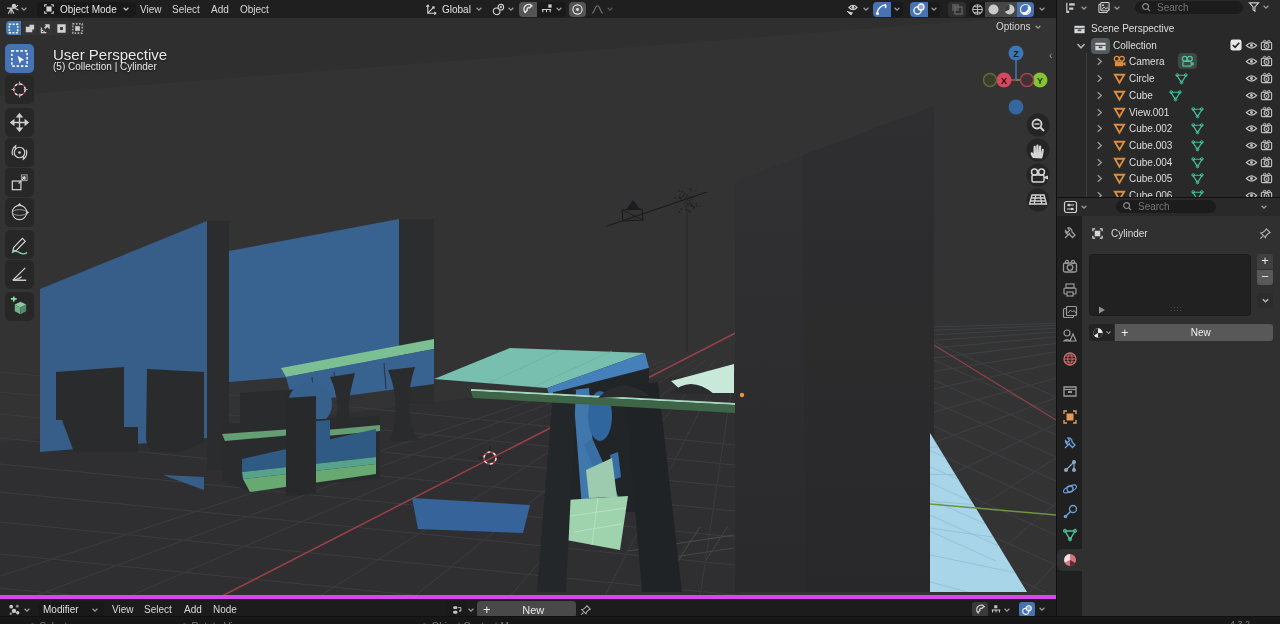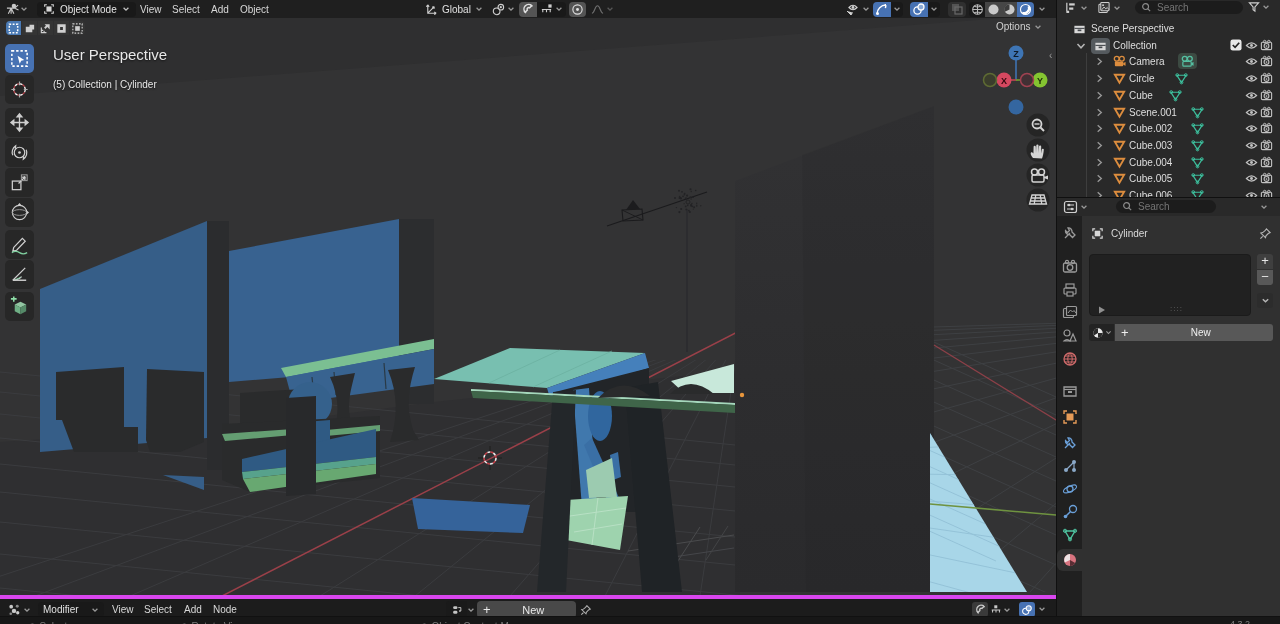--- a/index.html
+++ b/index.html
@@ -426,21 +426,21 @@
         <div style="position:absolute;left:0;top:292px;width:29px;height:29px;background:#272727;border-radius:5px;display:flex;align-items:center;justify-content:center">
           <svg width="21" height="21" viewBox="0 0 22 22">
             <path d="M6,9 l6,-3 6,3 -6,3 Z" fill="#9fd8b0" opacity="0.9"></path>
             <path d="M6,9 v7 l6,3 v-7 Z" fill="#6faf85"></path>
             <path d="M18,9 v7 l-6,3 v-7 Z" fill="#558a68"></path>
             <path d="M2,3 h6 M5,0.5 v5.5" stroke="#8fdfa8" stroke-width="1.6"></path>
           </svg>
         </div>
       </div>
       <div style="position:absolute;left:53px;top:46px;color:#e8e8e8;font-size:15px;text-shadow:0 1px 2px rgba(0,0,0,0.6)">User Perspective</div>
-      <div style="position:absolute;left:53px;top:79px;color:#e8e8e8;font-size:10px;text-shadow:0 1px 2px rgba(0,0,0,0.6)">(5) Collection | Cylinder</div>
+      <div style="position:absolute;left:53px;top:61px;color:#e8e8e8;font-size:10px;text-shadow:0 1px 2px rgba(0,0,0,0.6)">(5) Collection | Cylinder</div>
       <div style="position:absolute;left:1049px;top:50px;color:#9a9a9a;font-size:10px">‹</div>
       <svg width="90" height="80" viewBox="0 0 90 80" style="position:absolute;left:971px;top:43px">
         <line x1="45.0" y1="37.0" x2="45.0" y2="10.0" stroke="#3d6ba3" stroke-width="1.8"></line>
         <line x1="45.0" y1="37.0" x2="69.0" y2="37.0" stroke="#6a9332" stroke-width="1.8"></line>
         <line x1="45.0" y1="37.0" x2="33.0" y2="37.0" stroke="#b04250" stroke-width="1.8"></line>
         <circle cx="45" cy="10" r="7.5" fill="#3e75b5"></circle>
         <text x="45" y="13.5" font-size="9" font-weight="bold" fill="#0e1b2a" text-anchor="middle">Z</text>
         <circle cx="33" cy="37" r="7.5" fill="#d64860"></circle>
         <text x="33" y="40.5" font-size="9" font-weight="bold" fill="#33070e" text-anchor="middle">X</text>
         <circle cx="69" cy="37" r="7.5" fill="#84c431"></circle>
@@ -612,21 +612,21 @@
           <circle cx="9.5" cy="2.8" r="1.4" fill="none" stroke="#c2c2c2" stroke-width="1"></circle>
           <circle cx="7" cy="7.5" r="2.6" fill="none" stroke="#c2c2c2" stroke-width="1.2"></circle>
           <circle cx="7" cy="7.5" r="0.9" fill="#c2c2c2"></circle>
         </svg>
         <svg width="9" height="9" viewBox="0 0 10 10" style="position:absolute;left:38px;top:88px">
           <path d="M3,1.5 L7,5 L3,8.5" stroke="#989898" stroke-width="1.5" fill="none"></path>
         </svg>
         <svg width="13" height="13" viewBox="0 0 14 14" style="position:absolute;left:56px;top:86px">
           <path d="M7,11.5 L2,3 L12,3 Z" fill="none" stroke="#dd8d3e" stroke-width="2"></path>
         </svg>
-        <span style="position:absolute;left:72px;top:87px">Scene.001</span>
+        <span style="position:absolute;left:72px;top:87px">View.001</span>
         <svg width="13" height="13" viewBox="0 0 14 14" style="position:absolute;left:134px;top:86px">
           <path d="M7,11.5 L2,3.5 L12,3.5 Z" fill="none" stroke="#3dbf9d" stroke-width="1.3"></path>
           <circle cx="2.4" cy="3.3" r="1.5" fill="none" stroke="#3dbf9d" stroke-width="1"></circle>
           <circle cx="11.6" cy="3.3" r="1.5" fill="none" stroke="#3dbf9d" stroke-width="1"></circle>
           <circle cx="7" cy="11.3" r="1.5" fill="none" stroke="#3dbf9d" stroke-width="1"></circle>
         </svg>
         <svg width="13" height="13" viewBox="0 0 14 14" style="position:absolute;left:188px;top:86px">
           <path d="M1.5,7 q5.5,-5.5 11,0 q-5.5,5.5 -11,0 Z" fill="none" stroke="#c2c2c2" stroke-width="1.2"></path>
           <circle cx="7" cy="7" r="1.6" fill="#c2c2c2"></circle>
         </svg>

